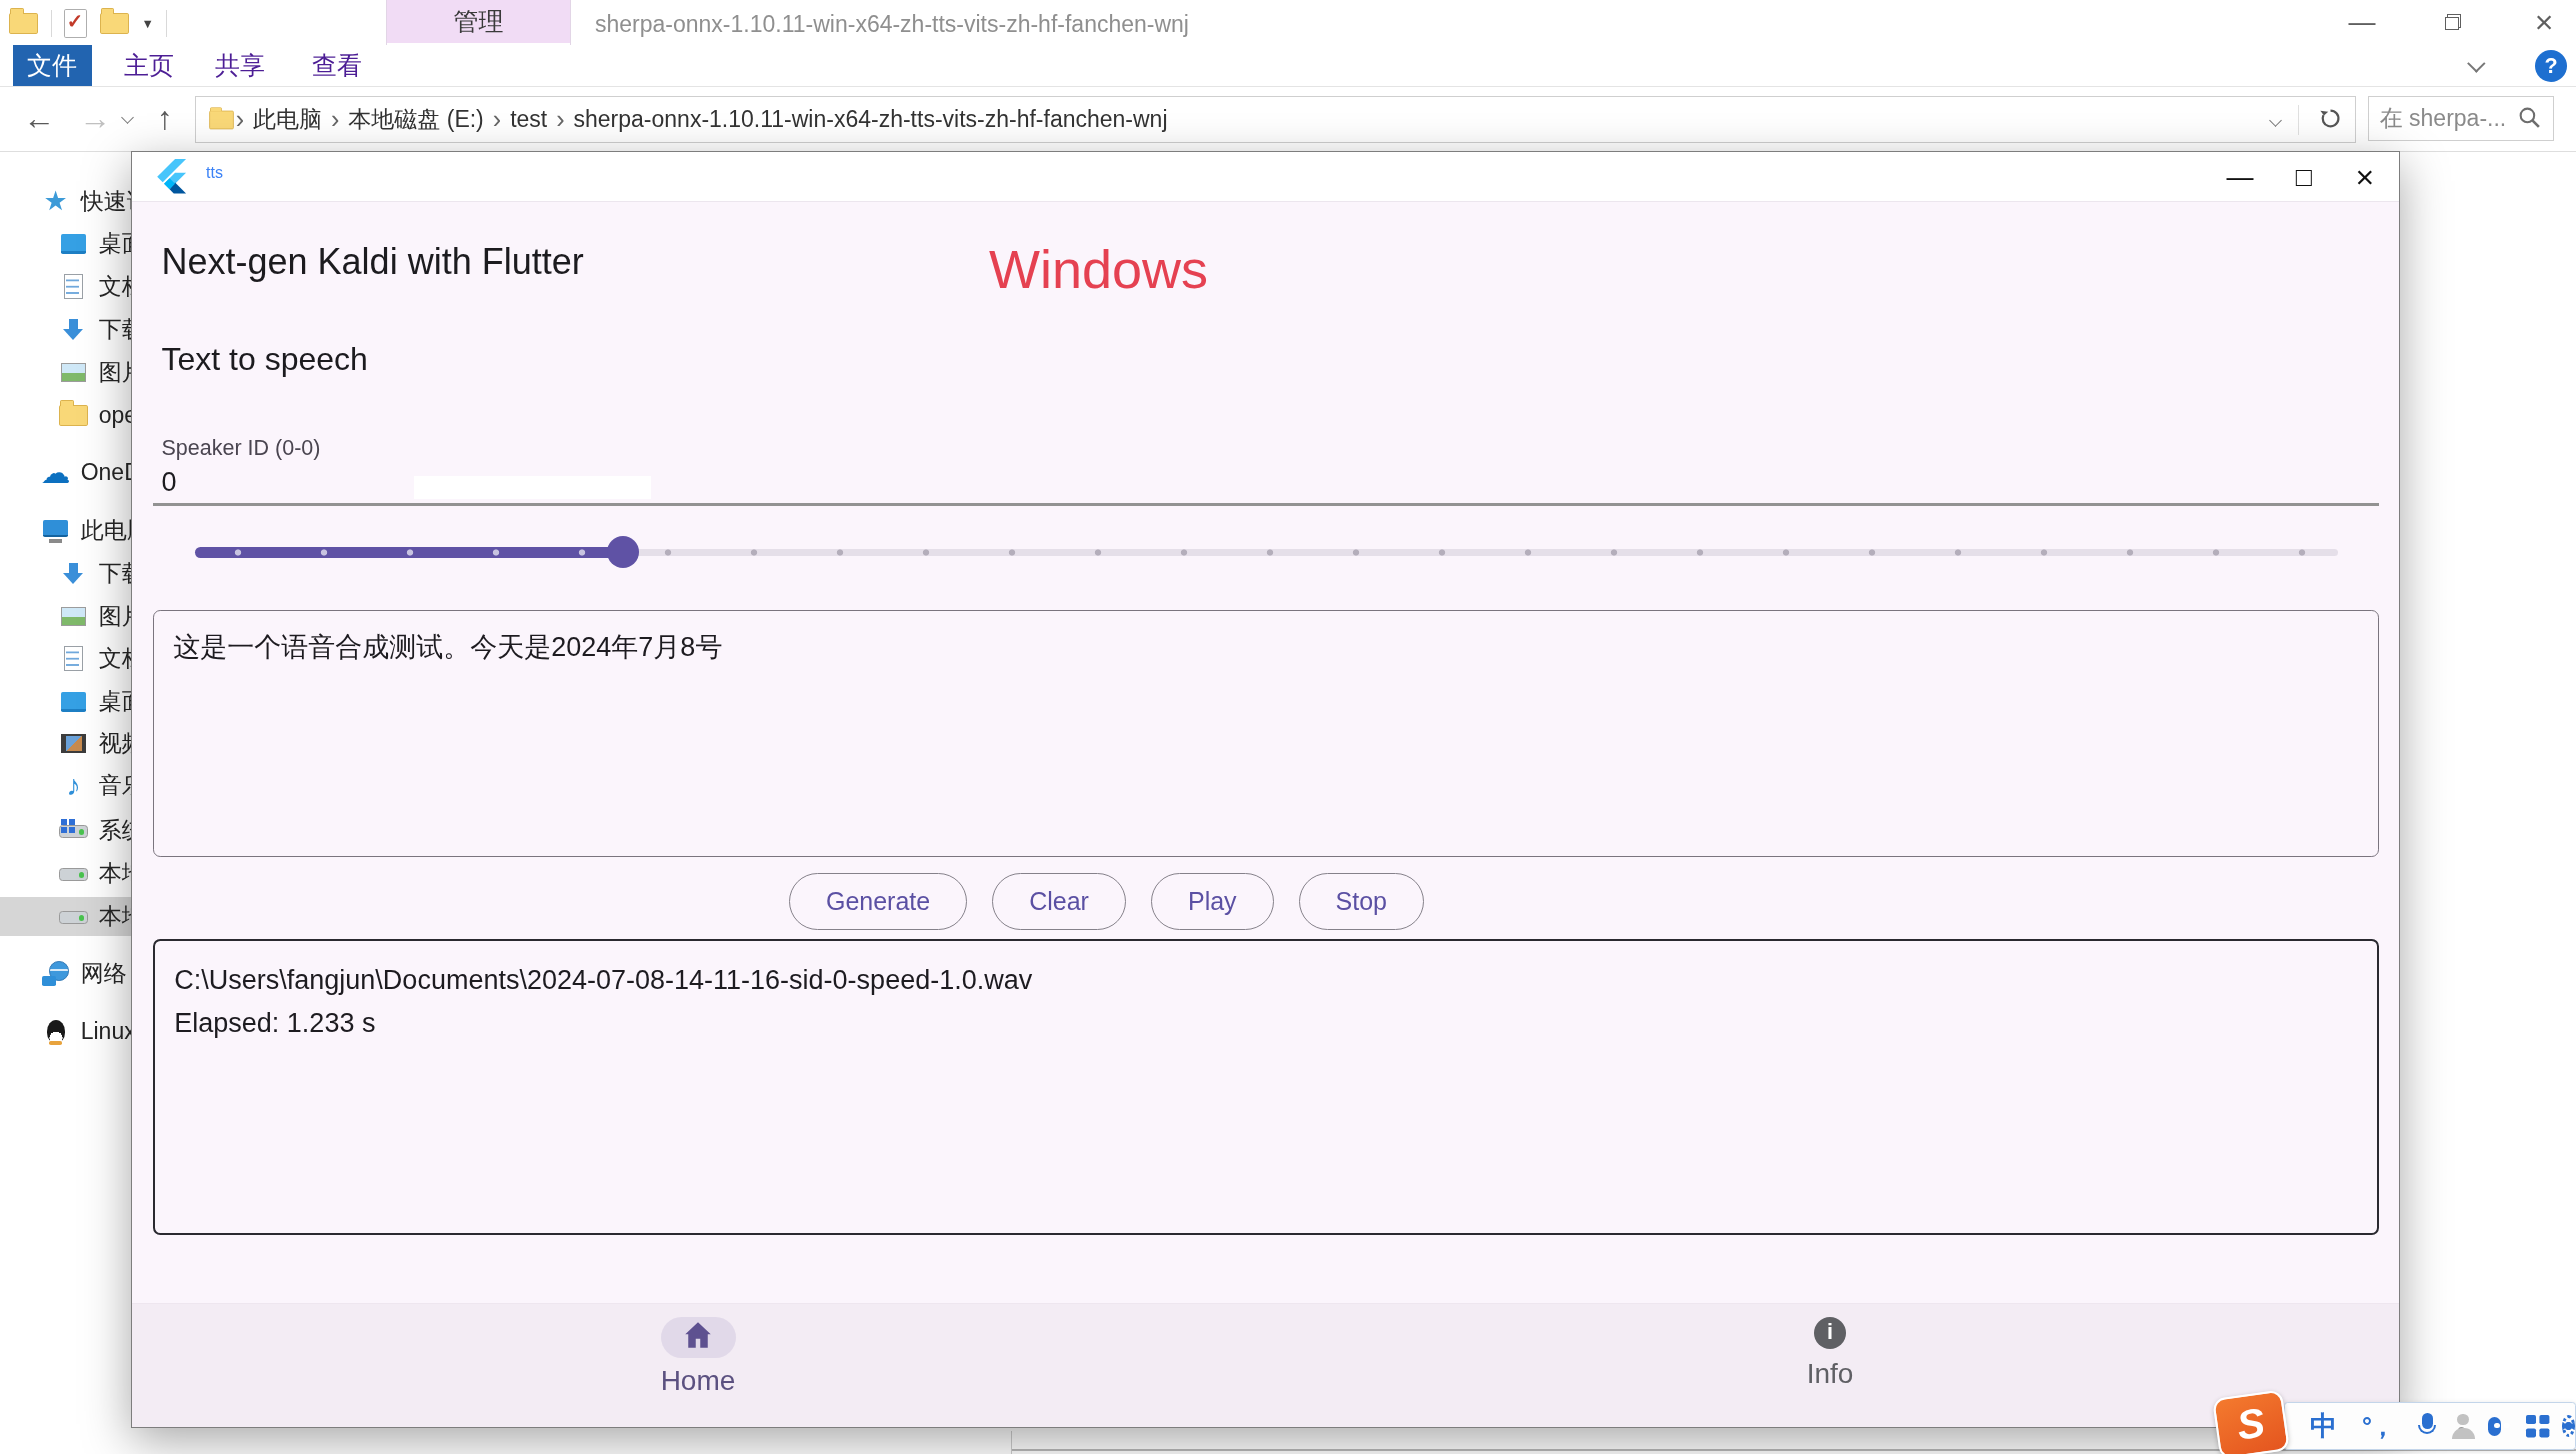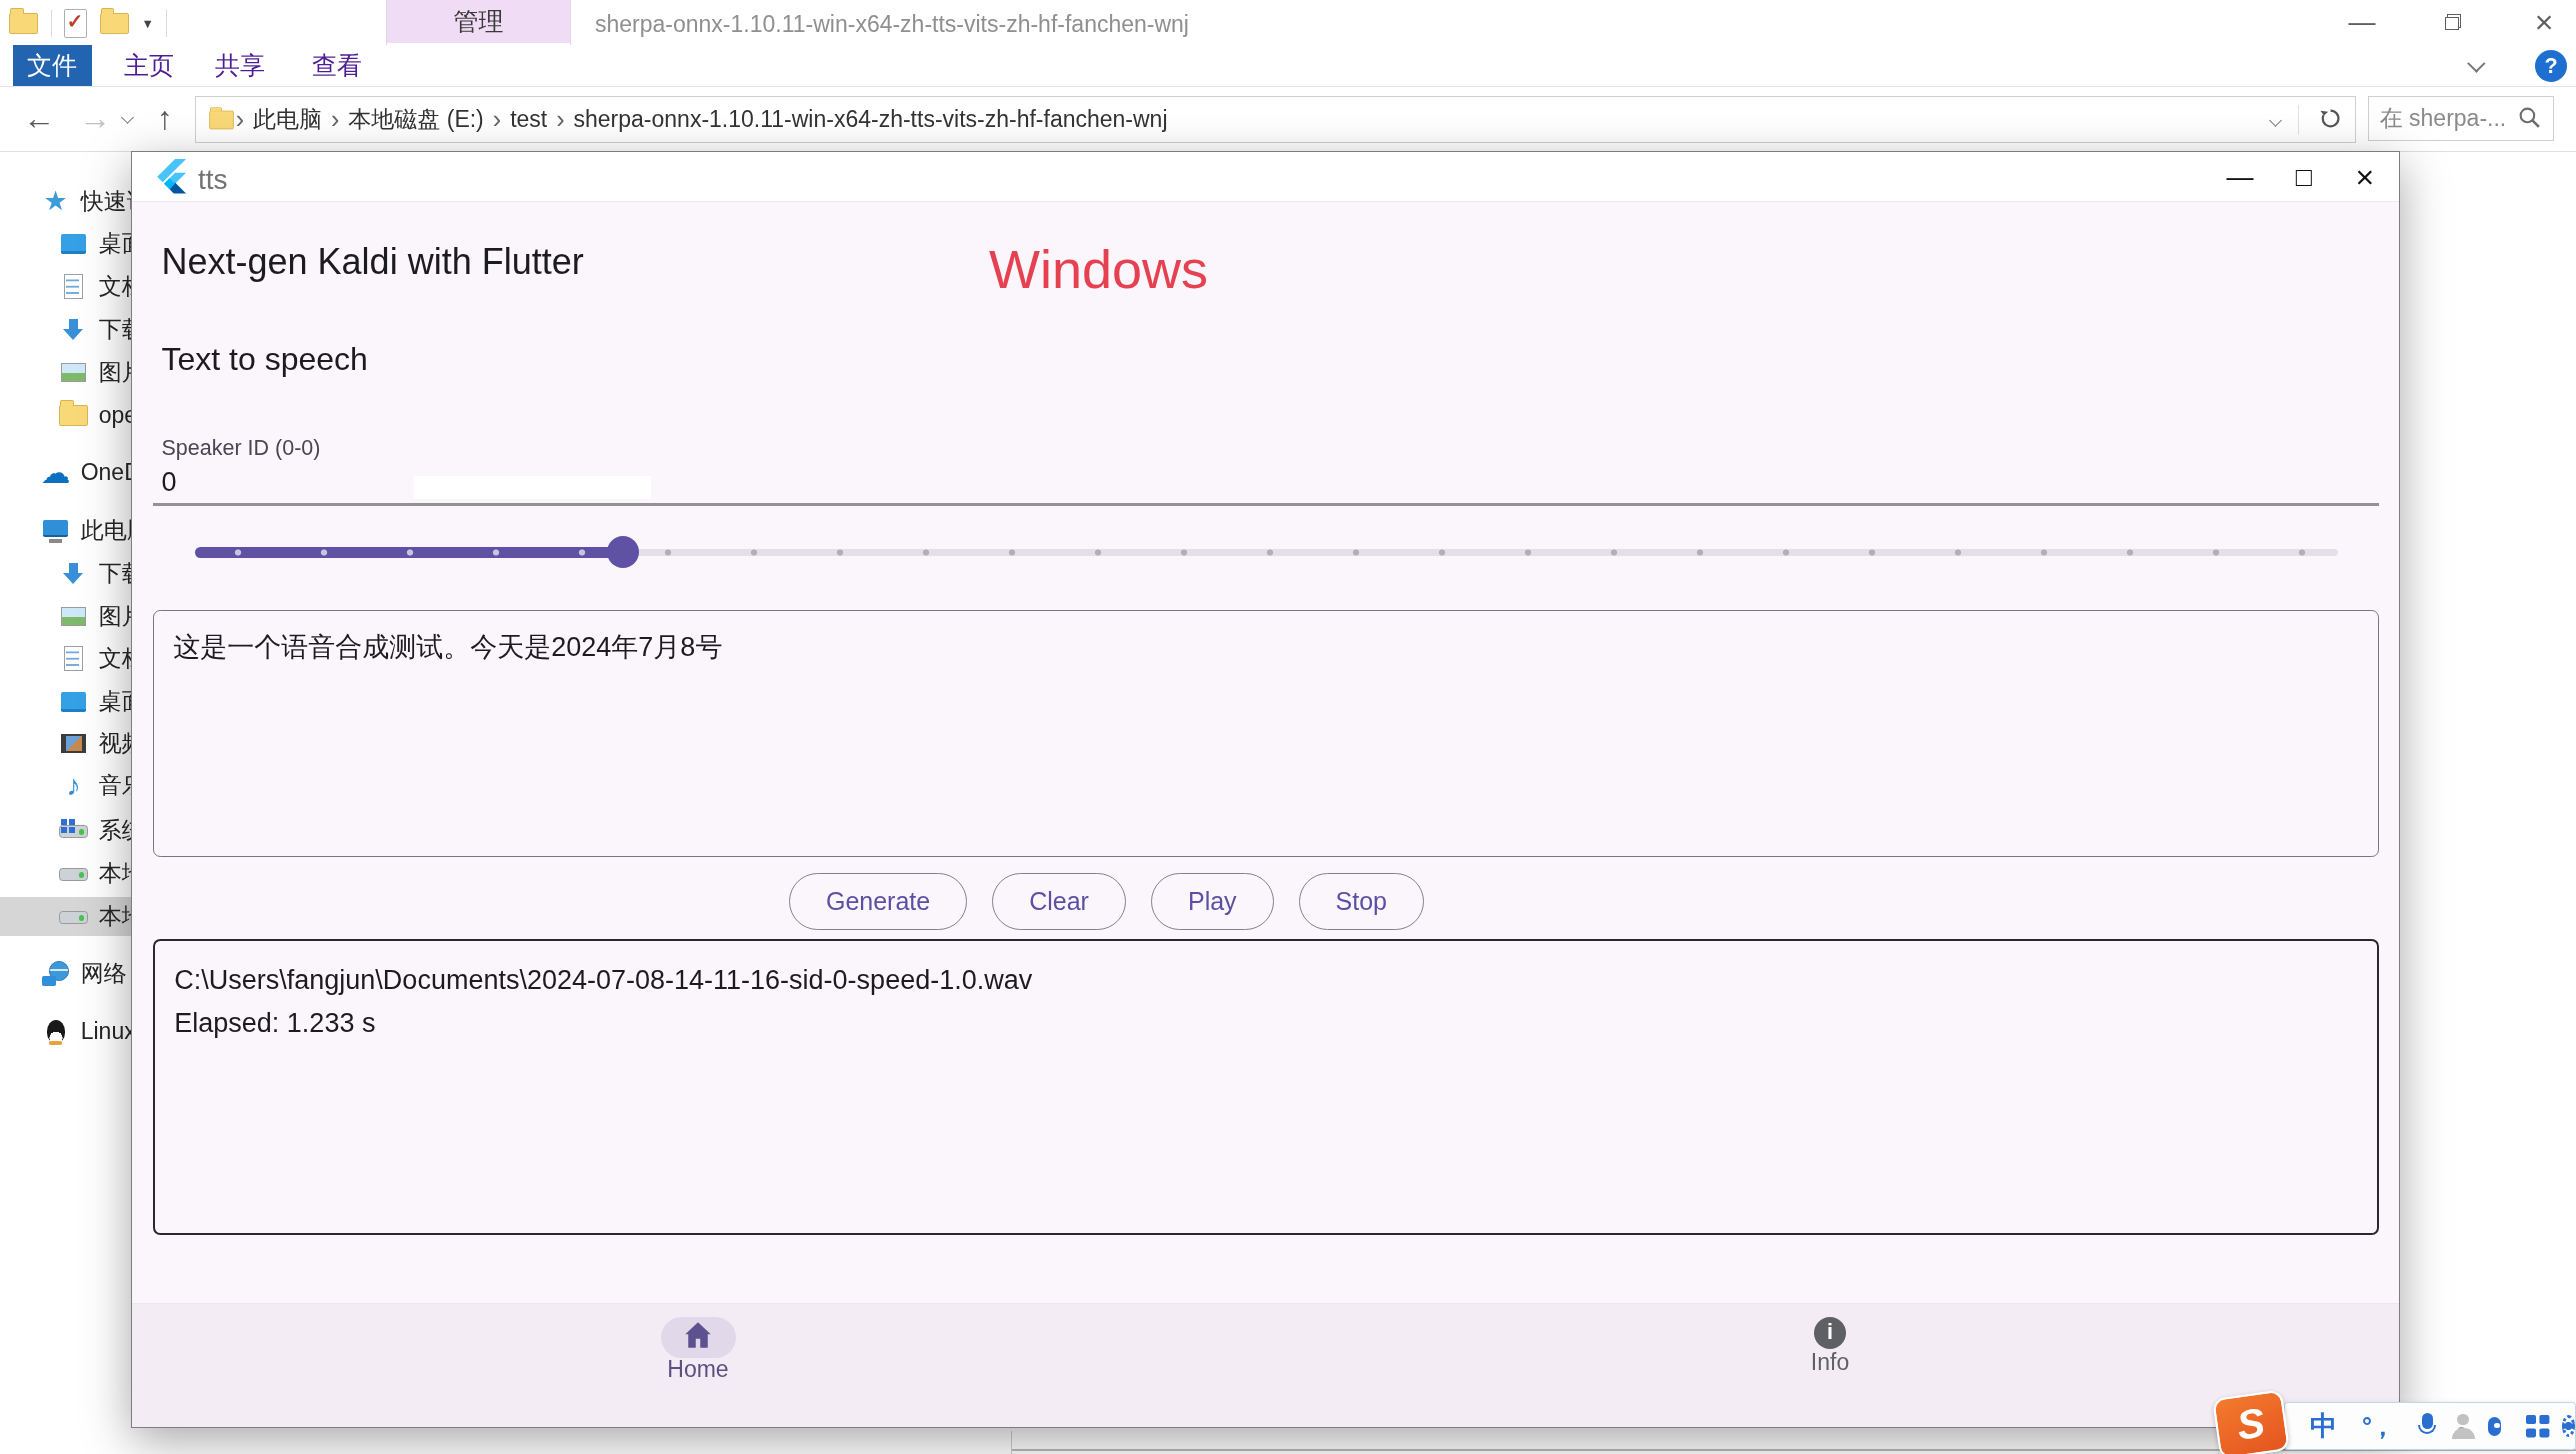--- a/index.html
+++ b/index.html
@@ -77,21 +77,21 @@
 
   
   .status-strip{left:0;top:1426px;width:2576px;height:29px;background:#fff}
   .status-line-h{left:1011px;top:1449px;width:1565px;height:1.8px;background:#b9b9b9}
   .status-line-v{left:1011px;top:1431px;width:0.9px;height:23px;background:#cfcfcf}
 
   
   .app-win{left:131px;top:151px;width:2267px;height:1275px;background:#fbf5fc;border:0.9px solid #7d7d7d;box-sizing:content-box;box-shadow:0 12.5px 45px rgba(0,0,0,.35)}
   .app-titlebar{left:0;top:0;width:2267px;height:49px;background:#fff;border-bottom:0.9px solid #ece6ee}
   .flutter-logo{left:21.5px;top:7.2px;width:36px;height:36px}
-  .app-title{left:66px;top:11.6px;font-size:28px;color:#737373}
+  .app-title{left:74px;top:11.6px;font-size:16px;color:#3b82f6}
   .app-ctrl{top:7.2px;width:54px;height:36px;display:flex;align-items:center;justify-content:center;color:#111;font-size:27px}
   .app-heading{left:29.5px;top:89px;font-size:36px;color:#1c1b1f}
   .app-annotation{left:857px;top:86px;font-size:54px}
   .app-section{left:29.5px;top:189px;font-size:32px;color:#1c1b1f}
   .spk-label{left:29.5px;top:284px;font-size:21.5px;color:#4a4550}
   .spk-value{left:29.5px;top:315px;font-size:27px;color:#1c1b1f}
   .spk-highlight{left:282px;top:324px;width:237px;height:23px;background:#ffffff}
   .spk-underline{left:20.6px;top:351px;width:2226px;height:2.7px;background:#929292}
 
   .slider-zone{left:0px;top:376px;width:2267px;height:54px}
@@ -107,21 +107,21 @@
 
   .tts-textarea{left:20.6px;top:458px;width:2226px;height:247px;border:1.8px solid #7a747e;border-radius:7.2px;box-sizing:border-box;padding:18px 19.7px;font-size:27px;color:#1d1b20}
   .btn-row{left:0;top:721px;width:1949px;height:57px;display:flex;justify-content:center;gap:25px}
   .pill-btn{height:57px;box-sizing:border-box;border:1.8px solid #85818a;border-radius:29px;display:flex;align-items:center;justify-content:center;
             padding:0 36px;font-size:25px;font-weight:500;color:#5b50a3;background:transparent}
   .out-box{left:20.6px;top:787px;width:2226px;height:296px;border:2.7px solid #2a2930;border-radius:7.2px;box-sizing:border-box;padding:18px 19.7px;font-size:27px;line-height:43px;color:#1d1b20}
 
   .navbar{left:0;top:1151px;width:2267px;height:123px;background:#f3ecf4;border-top:0.9px solid #eee6ef}
   .nav-item{position:absolute;top:9px;width:268px;display:flex;flex-direction:column;align-items:center}
   .nav-pill{position:absolute;top:3.6px;width:75px;height:41px;border-radius:20.6px;background:rgba(98,85,160,.12)}
-  .nav-label{font-size:23px}
+  .nav-label{margin-top:9px;font-size:28px}
   .home-label{color:#5b5180}
   .info-label{color:#5f5f64}
   .info-circle{width:32px;height:32px;border-radius:50%;background:#5f6064;color:#fff;display:flex;align-items:center;justify-content:center;font-size:21.5px;font-weight:bold;margin-top:3.6px}
 
   
   .sg-panel{left:2284px;top:1402px;width:292px;height:48px;background:#fdfdfd;border:0.9px solid #c3d5ea;border-radius:3.6px;box-shadow:0 1.8px 5.4px rgba(0,0,0,.12);display:flex;align-items:center;gap:25px;padding-left:25px;box-sizing:border-box}
   .sg-logo{left:2216px;top:1394px;width:66px;height:57px;background:linear-gradient(160deg,#f47a2e,#e4551f);border:2.7px solid #fff;border-radius:12.5px;transform:rotate(-8deg);
            display:flex;align-items:center;justify-content:center;color:#fff;font-size:41px;font-weight:900;font-style:italic;box-shadow:0 1.8px 5.4px rgba(0,0,0,.25)}
   .sg-mode{color:#2a6fd0;font-size:27px;font-weight:bold}
   .sg-punc{color:#2a6fd0;font-size:25px;font-weight:bold;letter-spacing:-1.8px}

